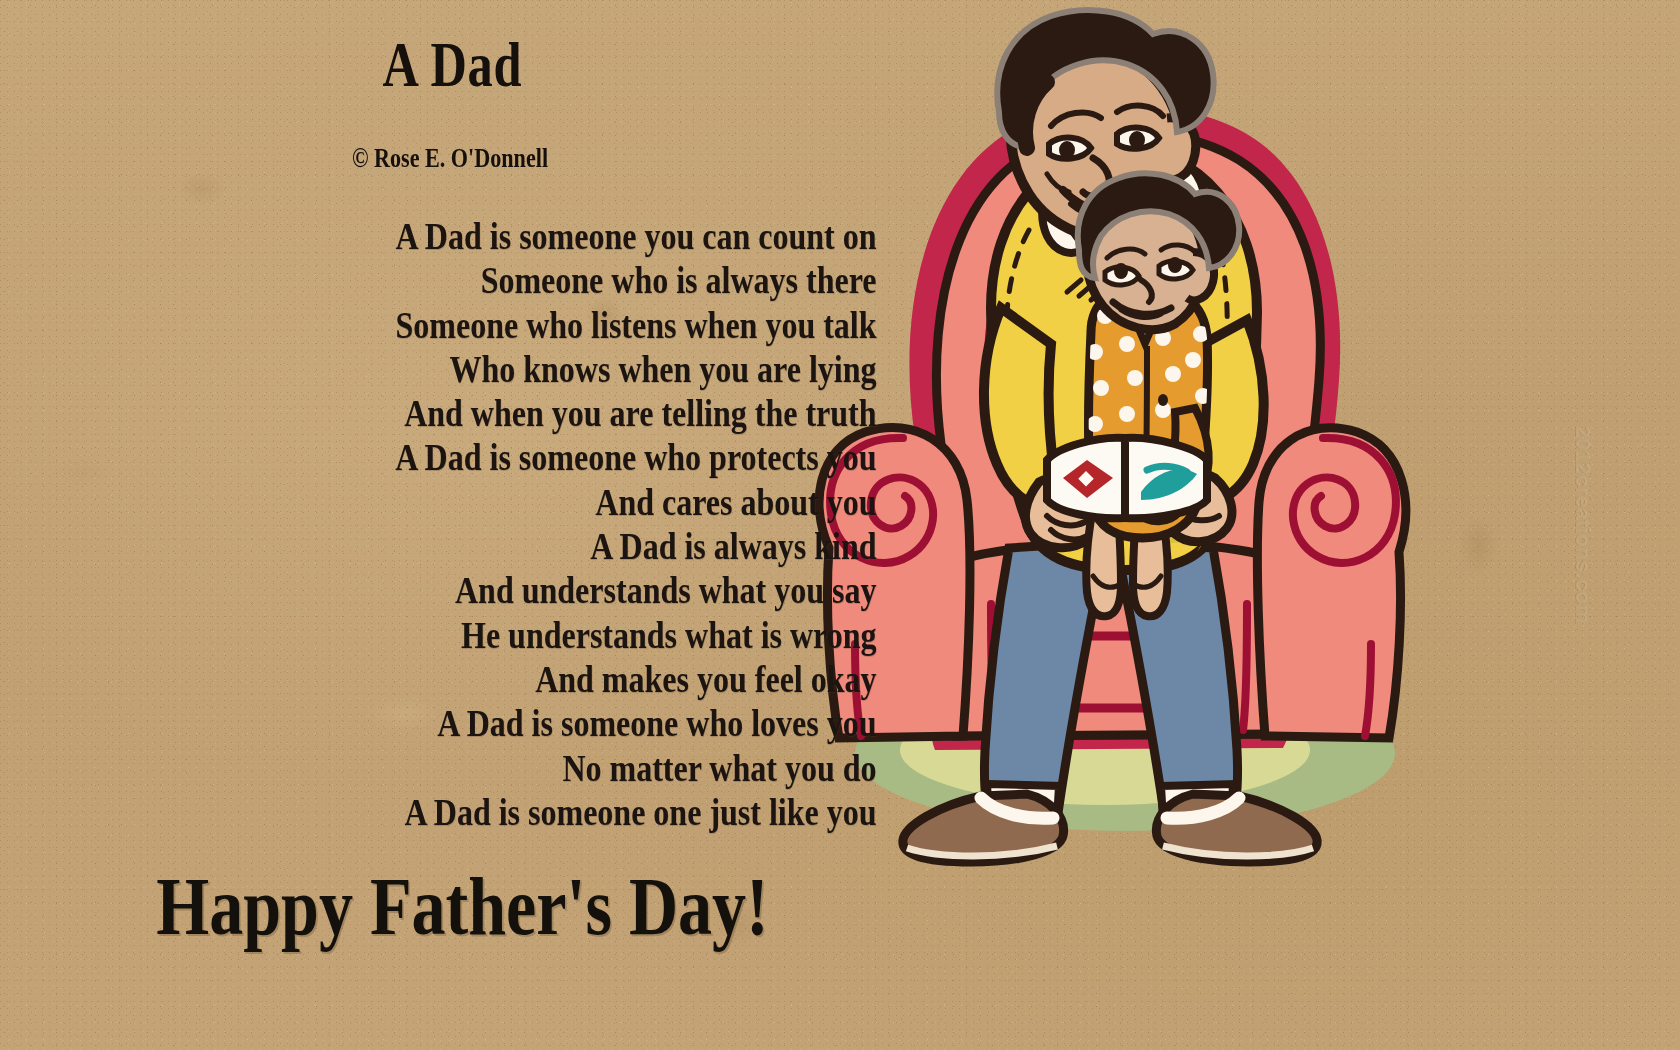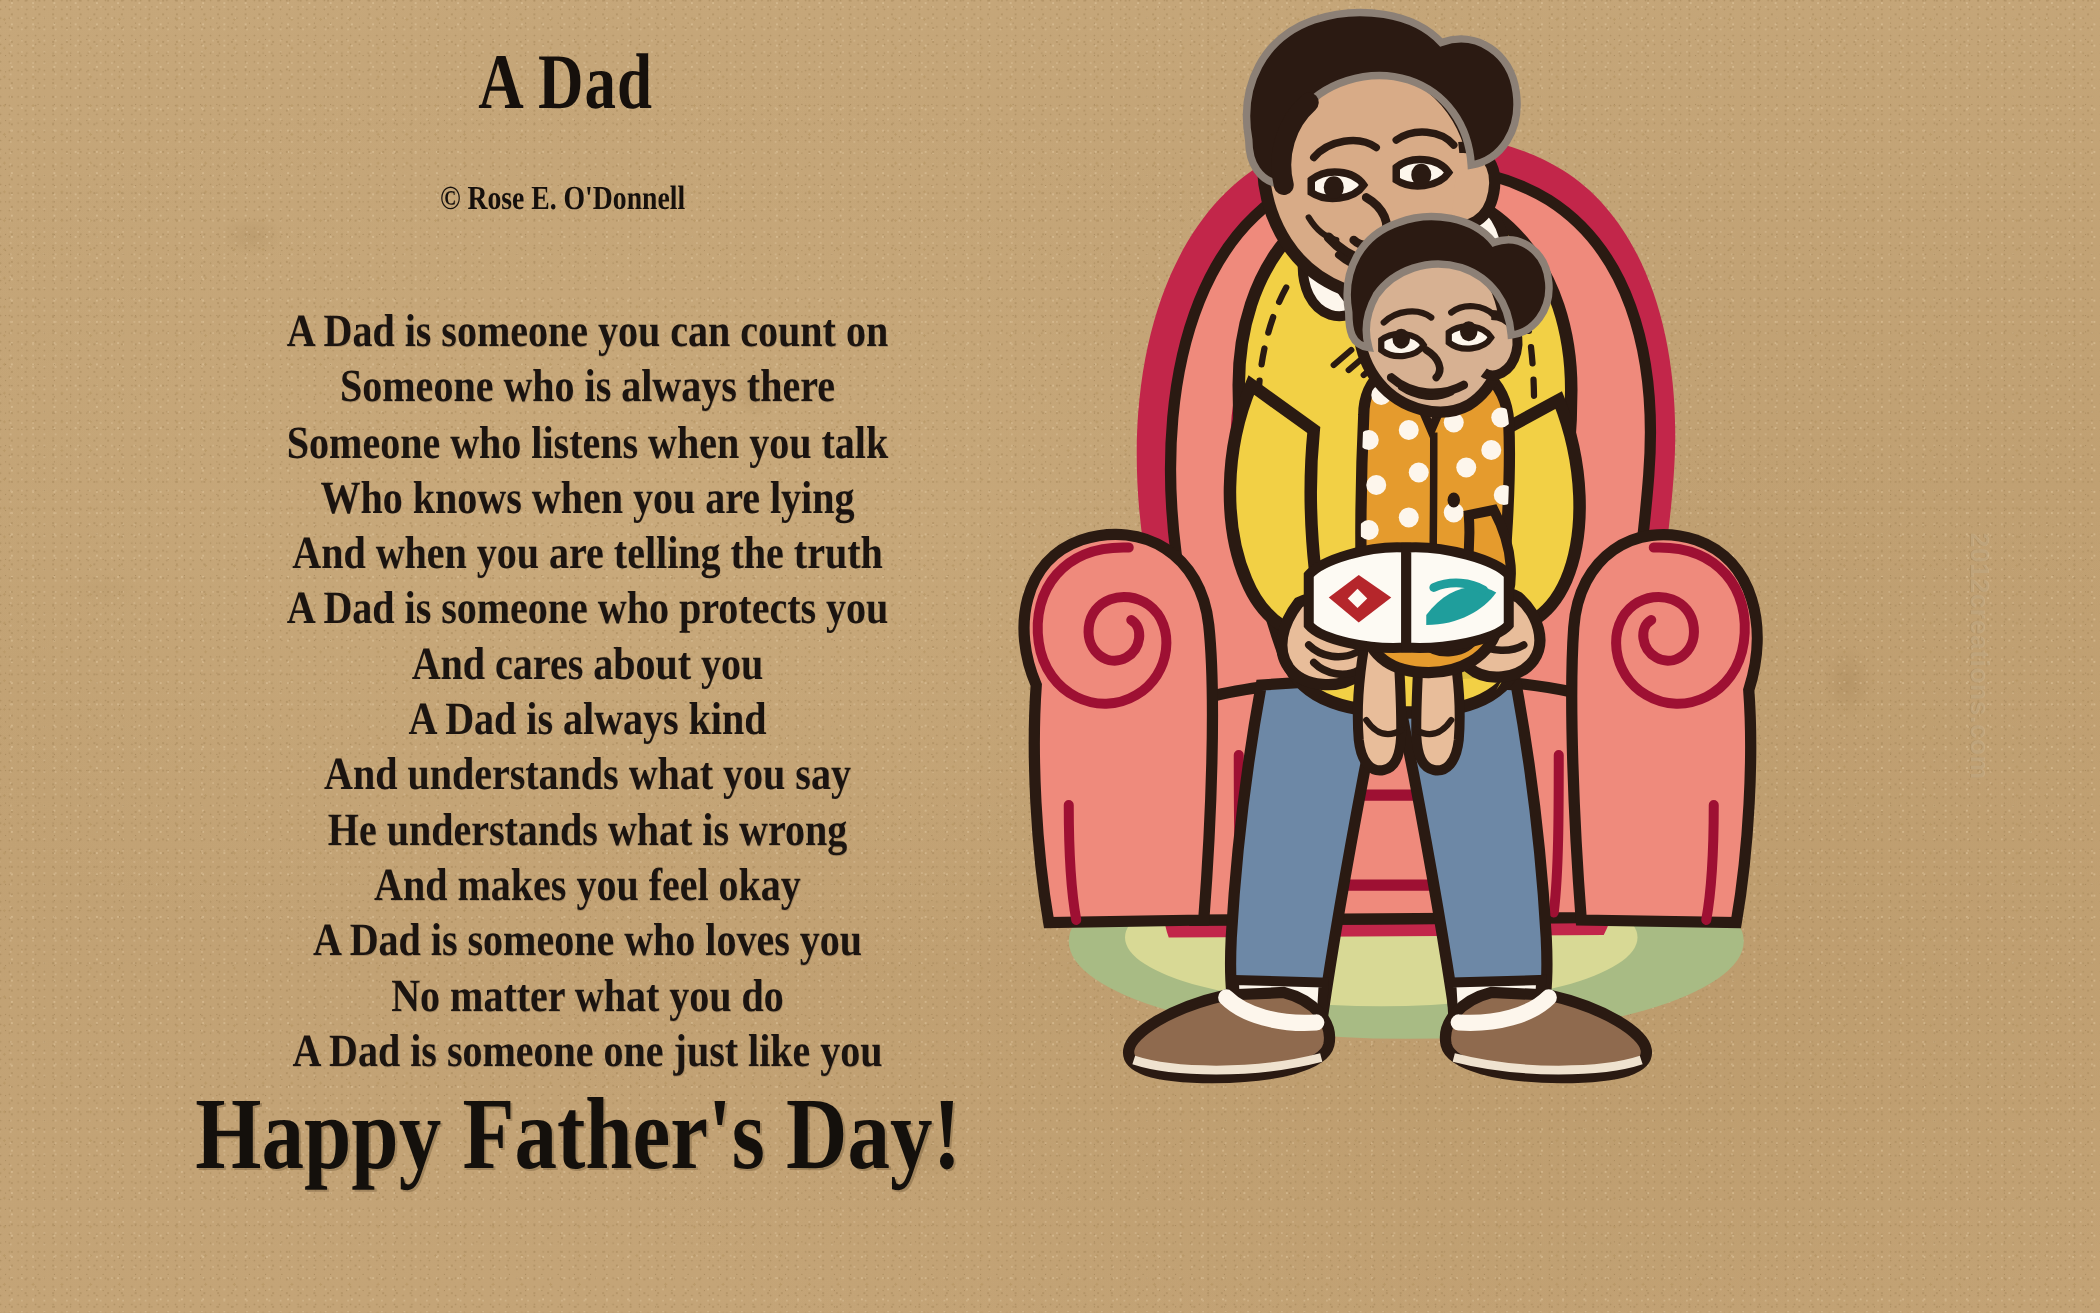--- a/index.html
+++ b/index.html
@@ -60,22 +60,21 @@
   }
   .byline{
     position:absolute;left:0;top:131px;width:900px;
     text-align:center;
     font-family:"Liberation Serif",serif;
     font-size:27px;font-weight:700;color:#16100c;
     transform:scaleX(.82);transform-origin:center top;
   }
   .poem{
     position:absolute;left:0;top:203px;width:940px;
-    text-align:center;
-    margin-top:29px;
+    text-align:right;
   }
   .poem-line{
     font-family:"Liberation Serif",serif;
     font-size:37px;
     line-height:44.3px;
     font-weight:700;
     color:#1b1410;
     white-space:nowrap;
     transform:scaleX(.865);
     text-shadow:0.5px 0.5px 0 rgba(90,70,45,.28);

